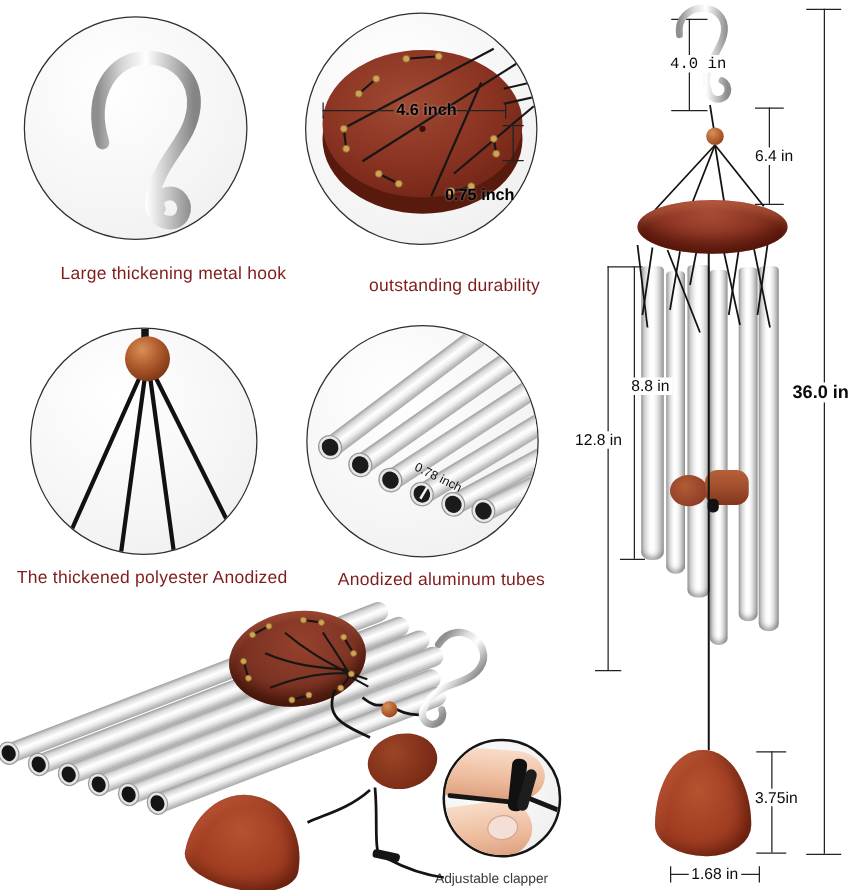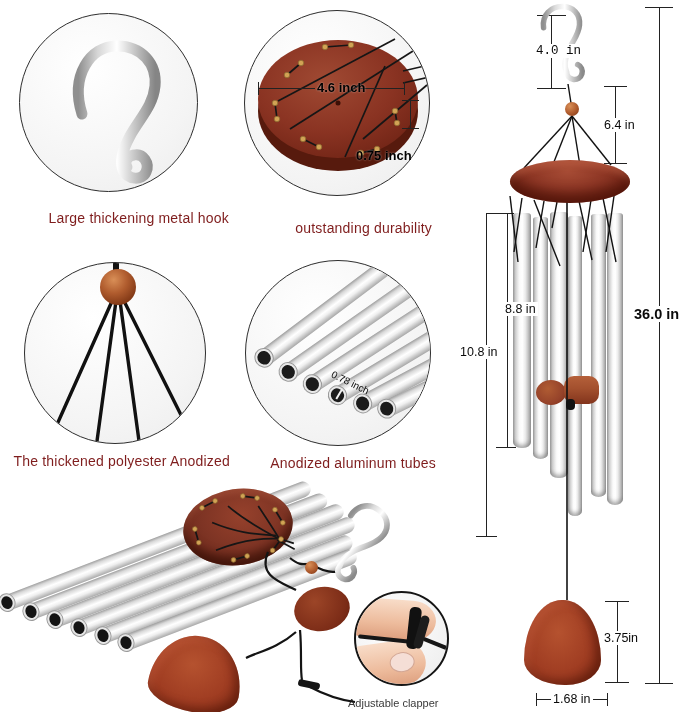--- a/index.html
+++ b/index.html
@@ -339,21 +339,21 @@
     <div class="dv" style="left:615px;top:86px;height:77px;"></div>
     <div class="dh" style="left:604px;top:163px;width:23px;"></div>
     <div class="dlabel" style="left:602px;top:118px;">6.4 in</div>
 
     <div class="dh" style="left:486px;top:213px;width:28px;"></div>
     <div class="dv" style="left:507px;top:213px;height:234px;"></div>
     <div class="dh" style="left:496px;top:447px;width:20px;"></div>
     <div class="dv" style="left:486px;top:213px;height:323px;"></div>
     <div class="dh" style="left:476px;top:536px;width:21px;"></div>
     <div class="dlabel" style="left:487px;top:302px;margin-left:16px;">8.8 in</div>
-    <div class="dlabel" style="left:458px;top:345px;">10.8 in</div>
+    <div class="dlabel" style="left:458px;top:345px;">12.8 in</div>
 
     <div class="dh" style="left:645px;top:7px;width:28px;"></div>
     <div class="dv" style="left:659px;top:7px;height:676px;"></div>
     <div class="dh" style="left:645px;top:683px;width:28px;"></div>
     <div class="dlabel dlabel-big" style="left:632px;top:306px;font-weight:bold;">36.0 in</div>
 
     <div class="dh" style="left:605px;top:601px;width:24px;"></div>
     <div class="dv" style="left:617px;top:601px;height:81px;"></div>
     <div class="dh" style="left:605px;top:682px;width:24px;"></div>
     <div class="dlabel" style="left:602px;top:631px;">3.75in</div>

